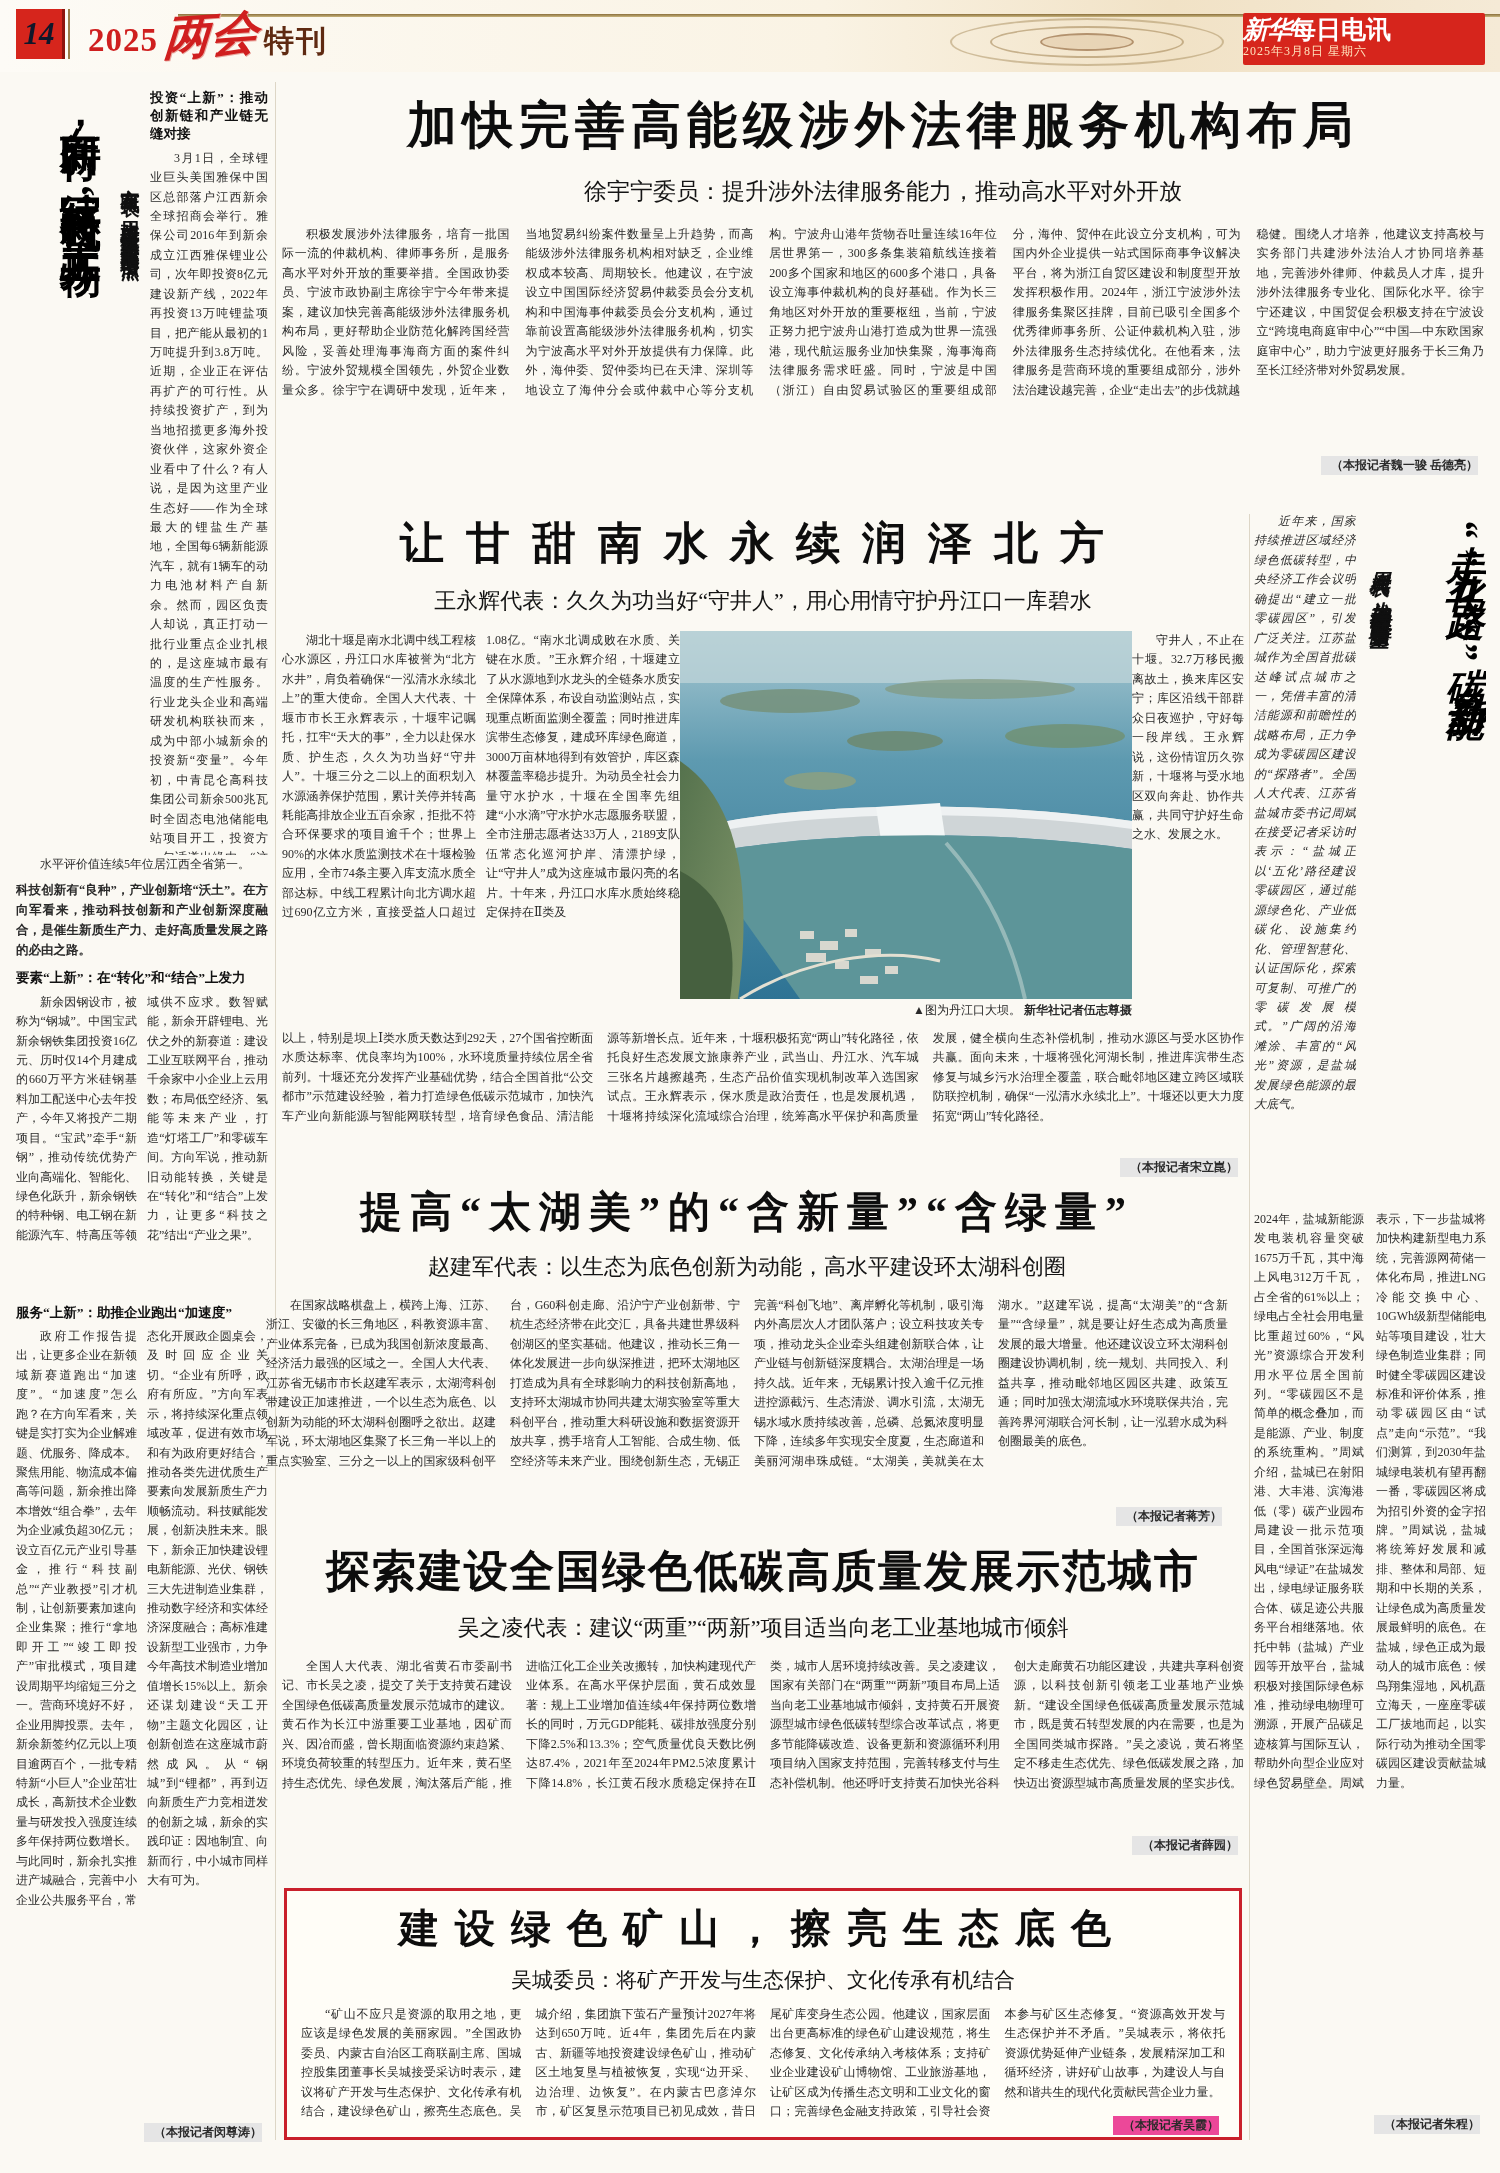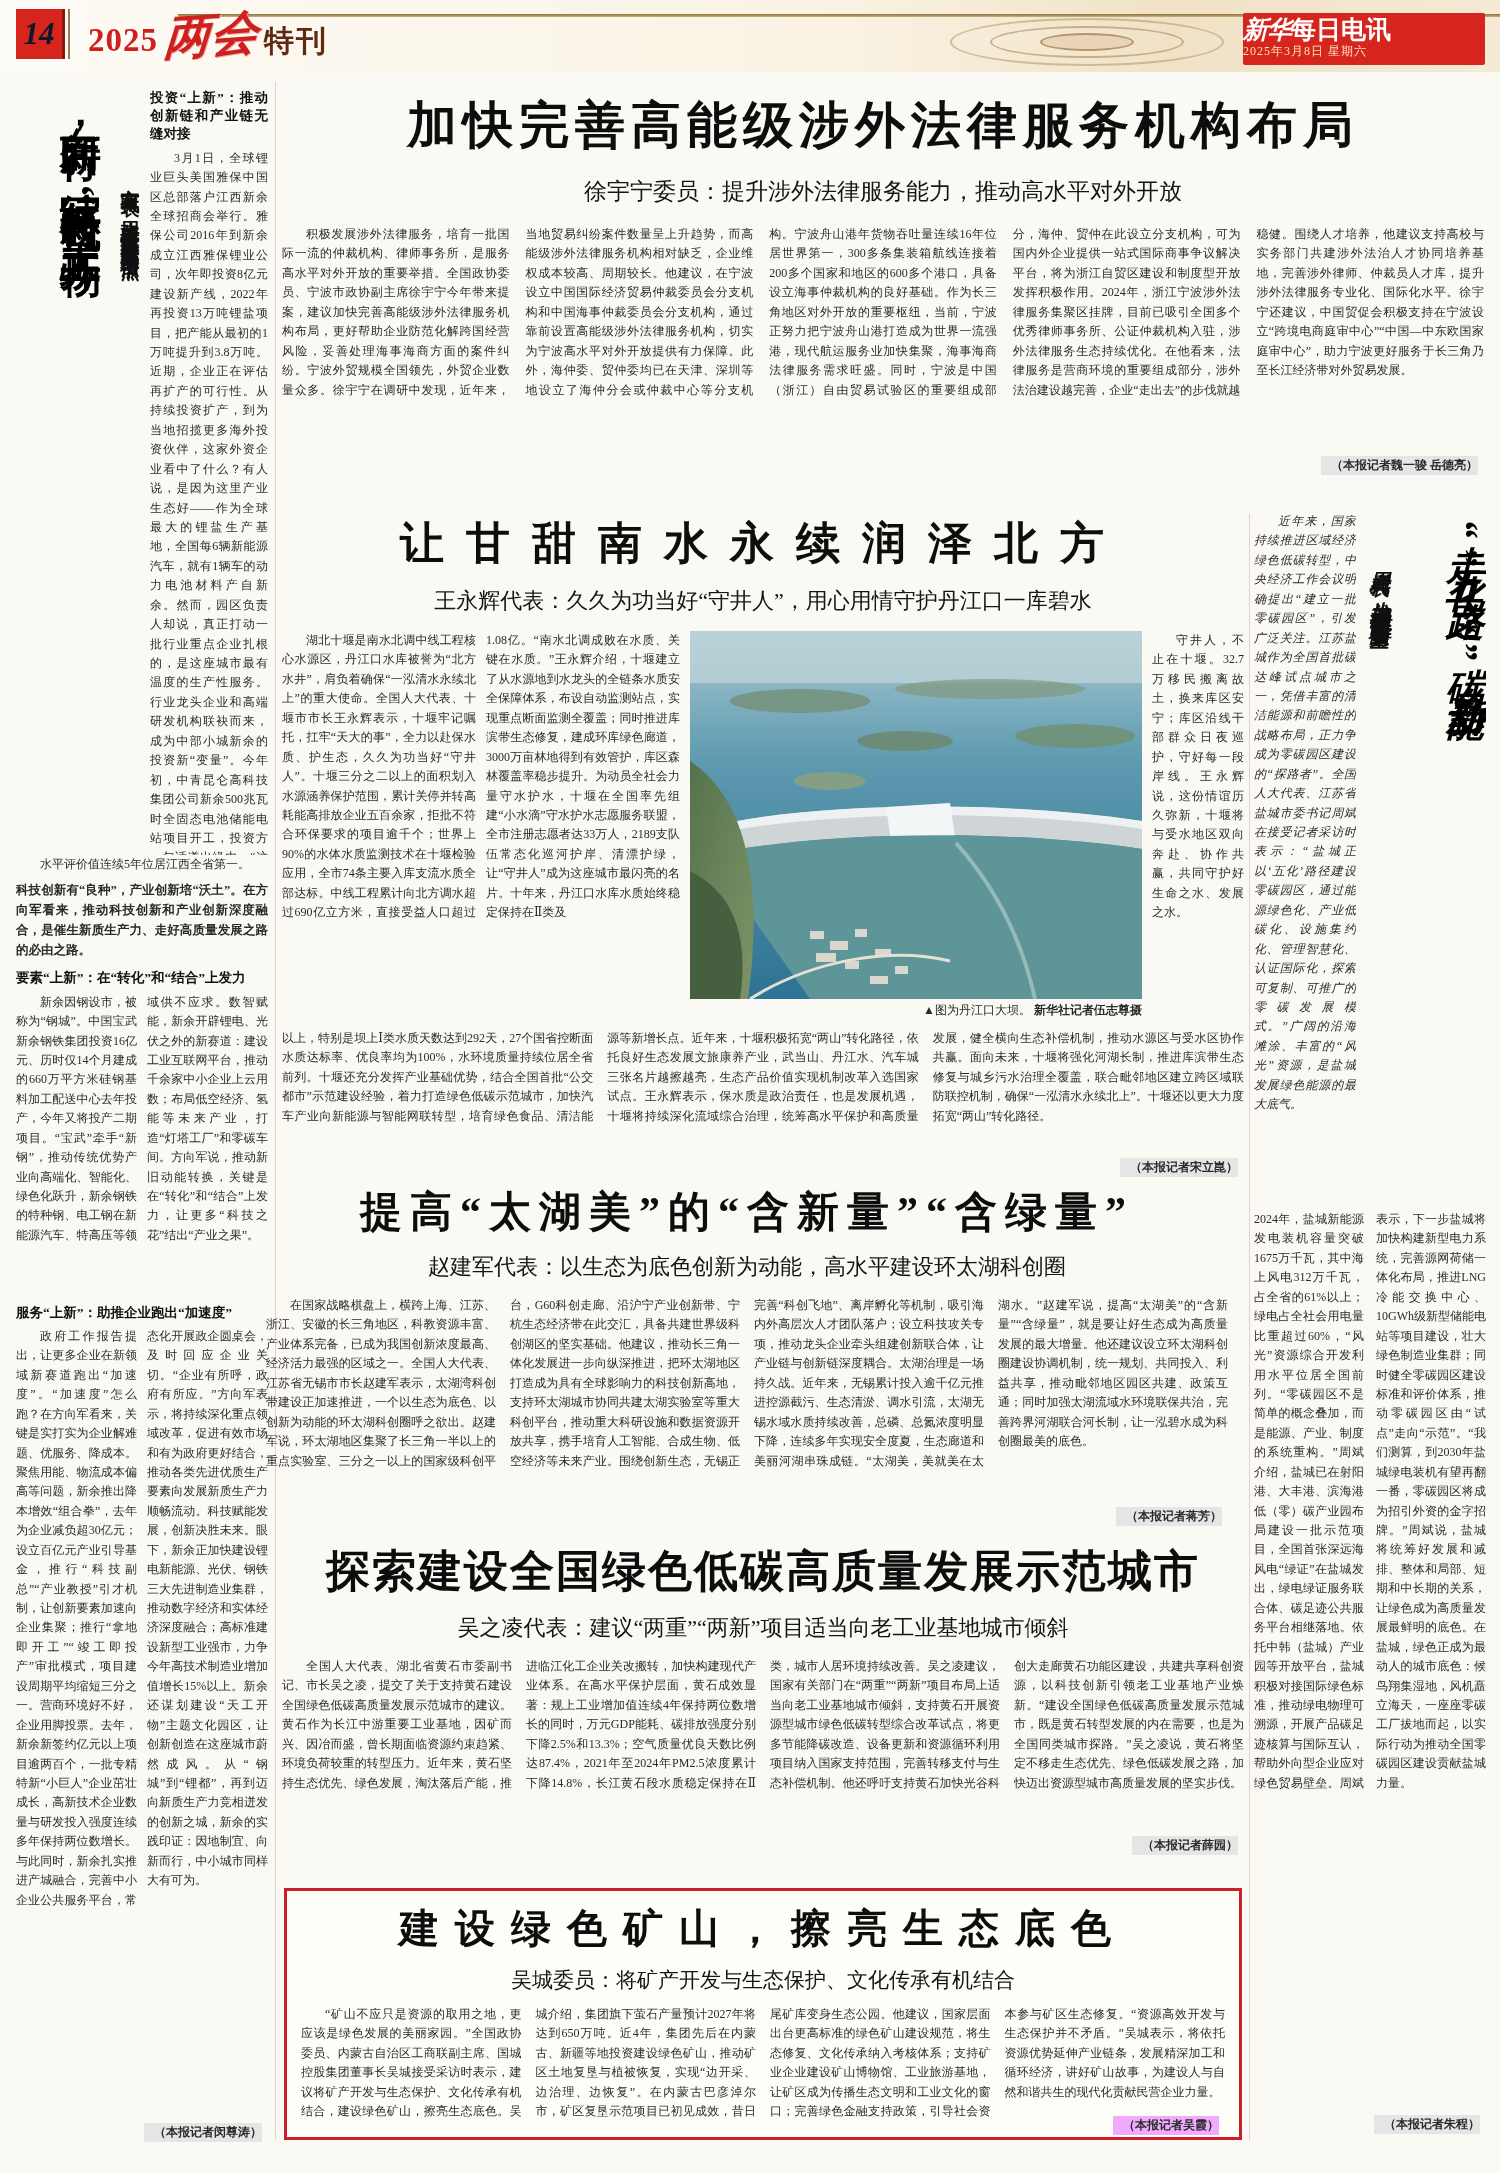--- a/index.html
+++ b/index.html
@@ -48,21 +48,21 @@
   .lb-cols2{column-count:2;column-gap:10px;overflow:hidden;}
   
   .law{position:absolute;left:282px;top:80px;width:1202px;height:426px;}
   .law .headline{font-size:50px;letter-spacing:6px;margin-top:12px;}
   .law .deck{font-size:23px;margin-top:17px;}
   .law-body{position:relative;margin-top:18px;column-count:5;column-gap:16px;height:252px;overflow:hidden;}
   
   .water{position:absolute;left:282px;top:512px;width:962px;height:660px;}
   .water .headline{font-size:44px;letter-spacing:22px;margin-top:2px;}
   .water .deck{font-size:22px;margin-top:13px;}
-  .water-row{display:flex;gap:10px;margin-top:15px;height:392px;}
+  .water-row{display:flex;margin-top:15px;height:392px;}
   .water-left{width:398px;column-count:2;column-gap:10px;overflow:hidden;}
   .photo-wrap{width:452px;}
   .photo-wrap svg{display:block;width:452px;height:368px;}
   .photo-caption{font-size:12px;text-align:right;line-height:22px;}
   .photo-caption .cap-credit{font-weight:bold;}
   .water-right{flex:1;overflow:hidden;}
   .water-bottom{position:relative;margin-top:6px;column-count:3;column-gap:14px;height:150px;overflow:hidden;}
   
   .taihu{position:absolute;left:266px;top:1180px;width:962px;height:350px;}
   .taihu .headline{font-size:42px;letter-spacing:8px;margin-top:4px;}
@@ -72,21 +72,21 @@
   .lowc{position:absolute;left:282px;top:1540px;width:962px;height:320px;}
   .lowc .headline{font-size:44px;letter-spacing:2px;margin-top:2px;}
   .lowc .deck{font-size:22px;margin-top:12px;}
   .lowc-body{position:relative;margin-top:14px;column-count:4;column-gap:14px;height:200px;overflow:hidden;}
   
   .mine{position:absolute;left:284px;top:1888px;width:958px;height:252px;border:3px solid #c9202b;
         background:#fffdf7;box-sizing:border-box;padding:0 14px;}
   .mine .headline{font-size:40px;letter-spacing:16px;margin-top:10px;}
   .mine .deck{font-size:21px;margin-top:10px;}
   .mine-body{position:relative;margin-top:11px;column-count:4;column-gap:14px;height:132px;overflow:hidden;}
-  .mine .credit{background:#f0abfc;}
+  .mine .credit{background:#ec4899;}
   
   .carbon{position:absolute;left:1254px;top:512px;width:232px;height:1630px;}
   .carbon-top{display:flex;gap:8px;height:688px;overflow:hidden;font-style:italic;}
   .carbon-text{width:102px;overflow:hidden;}
   .carbon-kicker{width:30px;font-size:20px;font-weight:700;letter-spacing:2px;padding-top:44px;color:#101010;}
   .carbon-headline{width:82px;font-size:38px;font-weight:900;line-height:1.05;letter-spacing:3px;
                    color:#000;padding-top:4px;}
   .carbon-bottom{position:relative;margin-top:10px;column-count:2;column-gap:12px;height:926px;overflow:hidden;}
 </style>
 </head>

